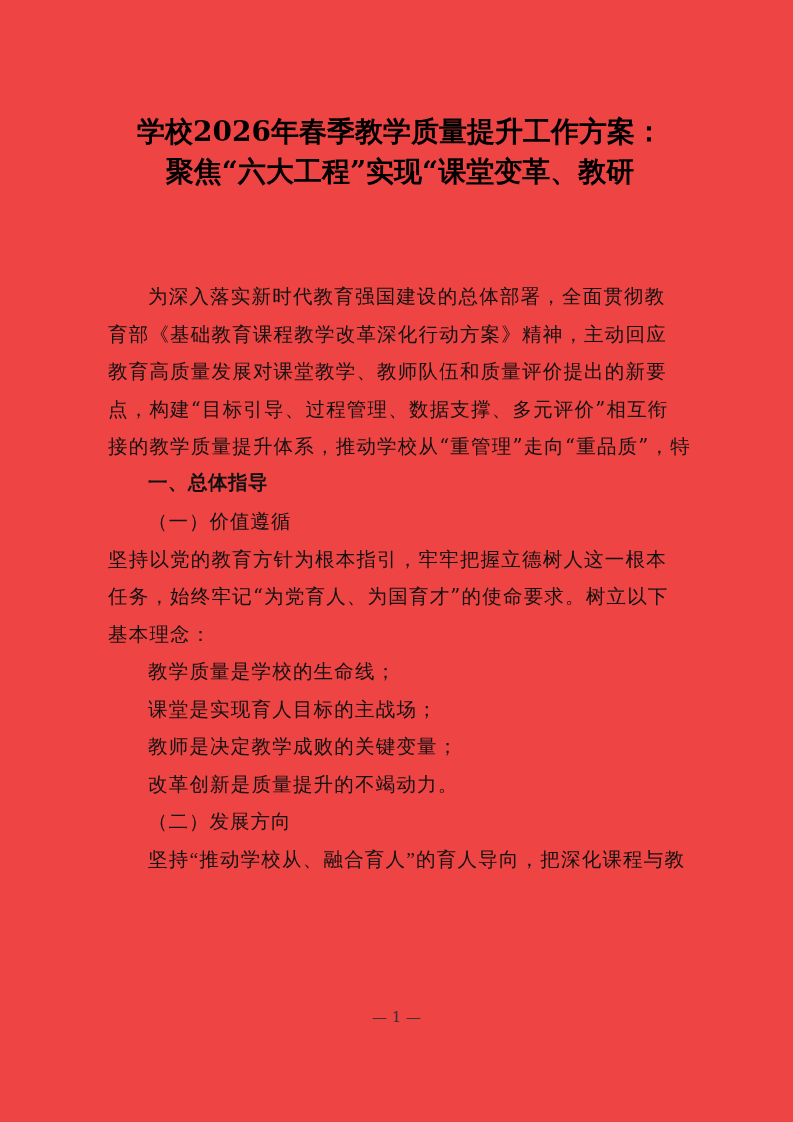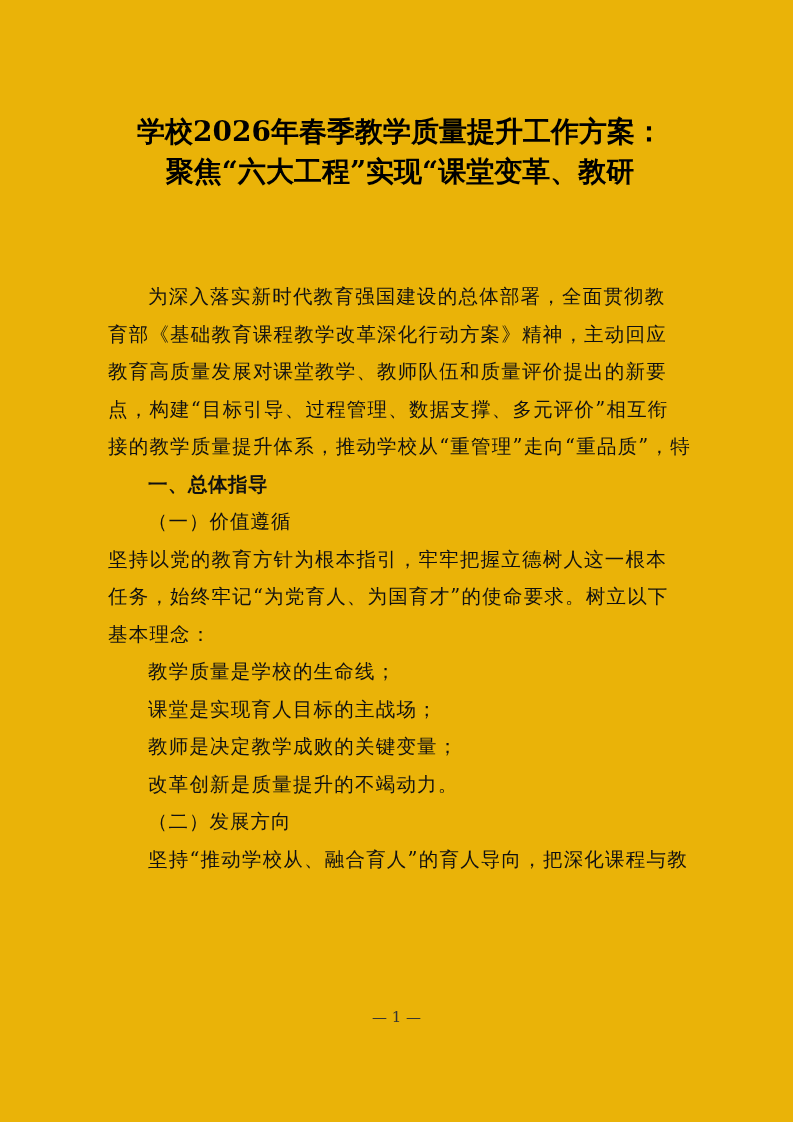--- a/index.html
+++ b/index.html
@@ -1,33 +1,33 @@
 <!DOCTYPE html>
 <html><head>
 <meta charset="utf-8">
 <style>
   html, body { margin: 0; padding: 0; background: #ffffff; }
   body { width: 793px; height: 1122px; position: relative; overflow: hidden; color: #111; }
-  .page { position: absolute; left: 0; top: 0; width: 793px; height: 1122px; background: #eab308; }
+  .page { position: absolute; left: 0; top: 0; width: 793px; height: 1122px; background: #ef4444; }
   .title {
     position: absolute; left: 100px; width: 600px; top: 112px;
     font-family: "DejaVu Serif", "Liberation Serif", serif;
     font-weight: bold; font-size: 28px; line-height: 40px;
     text-align: center; color: #000; letter-spacing: 0px;
   }
   .title div { white-space: nowrap; }
   .body {
     position: absolute; left: 108px; width: 580px; top: 278px;
     font-family: "DejaVu Serif", "Liberation Serif", serif;
     font-size: 19.5px; line-height: 37.5px; color: #111;
     letter-spacing: 1.2px;
   }
   .line { white-space: nowrap; height: 37.5px; }
-  .indent { padding-left: 40px; }
-  .h1 { font-family: Liberation Serif, serif; font-weight: bold; padding-left: 40px; letter-spacing: 0.5px; }
+  .indent { padding-left: 40px; font-family: Liberation Serif, serif; }
+  .h1 { font-family: Liberation Mono, monospace; font-weight: bold; padding-left: 40px; letter-spacing: 0.5px; }
   .h2 { padding-left: 40px; font-weight: normal; letter-spacing: 1px; }
   .footer {
     position: absolute; left: 0; width: 793px; top: 1008px; text-align: center;
     font-family: "DejaVu Serif", "Liberation Serif", serif; font-size: 15px; color: #333;
   }
 </style>
 </head>
 <body>
 
 <div class="page">

